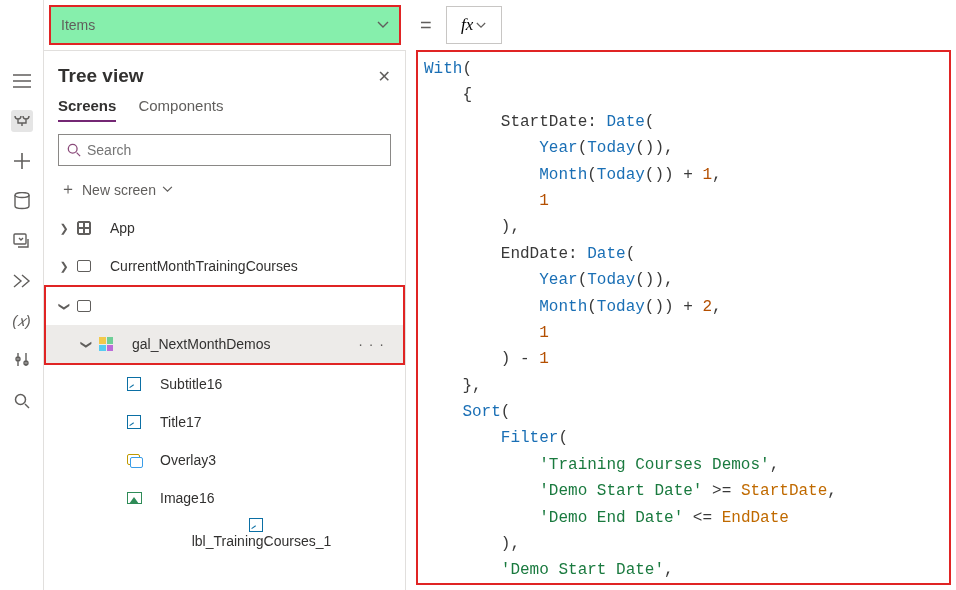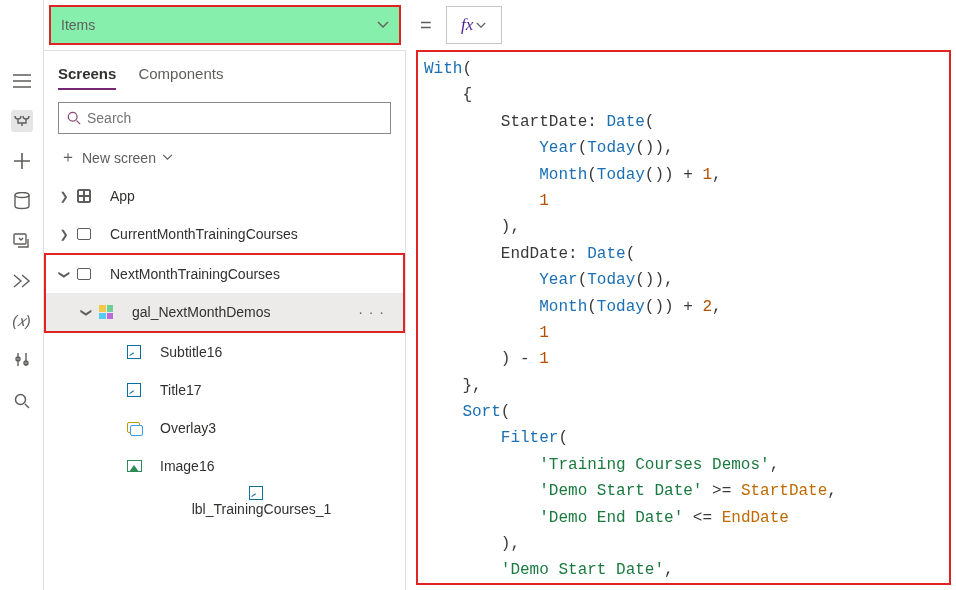--- a/index.html
+++ b/index.html
@@ -185,21 +185,21 @@
       color: #605e5c;
       padding: 0 14px;
     }
     .fx-box {
       border: 1px solid #c8c6c4;
       height: 38px;
       width: 56px;
       display: flex;
       align-items: center;
       justify-content: center;
-      color: #4c1d95;
+      color: #000000;
       cursor: pointer;
       gap: 3px;
     }
     .fx-box .fx {
       font-style: italic;
       font-family: "Segoe UI", serif;
       font-size: 17px;
     }
     .code-area {
       border: 2px solid #e02424;
@@ -323,20 +323,24 @@
         <span>Items</span>
         <span>
           <svg width="12" height="8" viewBox="0 0 12 8">
               <path d="M1 1l5 5 5-5" fill="none" stroke="#605e5c" stroke-width="1.4"></path>
             </svg>
         </span>
       </div>
     </div>
 
     <div class="tree-panel">
+      <div class="tree-header">
+        <div class="tree-title">Tree view</div>
+        <div class="close-x">✕</div>
+      </div>
 
       <div class="tree-tabs">
         <div class="tree-tab active">Screens</div>
         <div class="tree-tab">Components</div>
       </div>
 
       <div class="search-box">
         <span>
           <svg width="14" height="14" viewBox="0 0 16 16">
               <circle cx="6.5" cy="6.5" r="5" fill="none" stroke="#8a4a7a" stroke-width="1.5"></circle>
@@ -377,21 +381,20 @@
             </span>
           <span class="row-label">CurrentMonthTrainingCourses</span>
         </div>
 
         <div class="hl-box">
           <div class="tree-row" style="padding-left:12px;">
             <span class="chev" style="transform:rotate(90deg);">❯</span>
             <span class="row-icon">
                 <span class="ico-screen"></span>
               </span>
-            <span class="row-label">NextMonthTrainingCourses</span>
           </div>
           <div class="tree-row selected" style="padding-left:34px;">
             <span class="chev" style="transform:rotate(90deg);">❯</span>
             <span class="row-icon">
                 <span class="ico-gallery">
                   <span></span>
                   <span></span>
                   <span></span>
                   <span></span>
                 </span>

